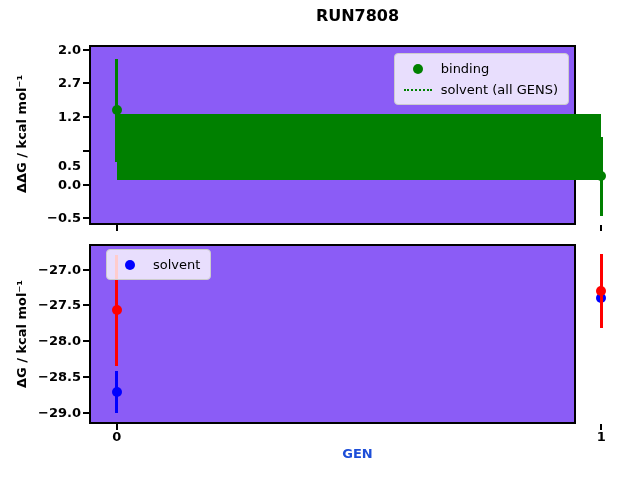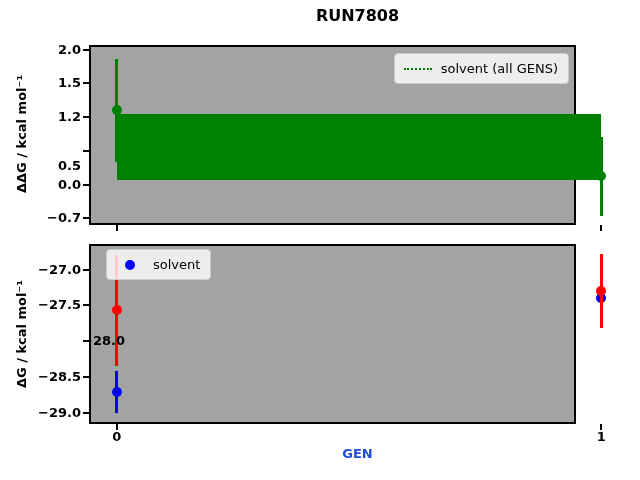--- a/index.html
+++ b/index.html
@@ -6,21 +6,21 @@
   .figure{
     position:relative;width:640px;height:480px;background:#ffffff;
     font-family:"DejaVu Sans","Liberation Sans",sans-serif;overflow:hidden;text-decoration:underline;
   }
   .title{
     position:absolute;left:89px;top:6px;width:537px;height:20px;
     text-align:center;font-size:16px;font-weight:bold;color:#000;
   }
   .axes{
     position:absolute;left:89px;width:487px;height:180px;
-    border:2px solid #000;box-sizing:border-box;background:#a3a3a3;overflow:visible;
+    border:2px solid #000;box-sizing:border-box;background:#8b5cf6;overflow:visible;
   }
   #axes-top{top:45px;}
   #axes-bottom{top:244px;}
   .ylabel{
     position:absolute;font-size:13px;font-weight:bold;color:#000;white-space:nowrap;
     transform:translate(-50%,-50%) rotate(-90deg);
   }
   #ylabel-top{left:21px;top:134px;}
   #ylabel-bottom{left:21px;top:334px;}
   .xlabel{
@@ -63,32 +63,38 @@
 
   <div class="axes" id="axes-top">
       <div class="band" style="left: 25.6809px; width: 484.545px; top: 66.7586px; height: 66.0843px; background: rgb(0, 128, 0);"></div>
       <div class="ebar" style="left: 24.1809px; top: 12.1379px; height: 102.498px; background: rgb(0, 128, 0);"></div>
       <div class="dot" style="left: 20.6809px; top: 58.387px; background: rgb(0, 128, 0);"></div>
       <div class="ebar" style="left: 508.726px; top: 89.6858px; height: 79.5709px; background: rgb(0, 128, 0);"></div>
       <div class="dot" style="left: 505.226px; top: 124.471px; background: rgb(0, 128, 0);"></div>
       <div class="ytick" style="top: 1.69732px;"></div>
       <div class="ytick-label" style="top: -5.30268px;">2.0</div>
       <div class="ytick" style="top: 35.4138px;"></div>
-      <div class="ytick-label" style="top: 28.4138px;">1.5</div>
+      <div class="ytick-label" style="top: 28.4138px;">2.7</div>
       <div class="ytick" style="top: 69.1303px;"></div>
       <div class="ytick-label" style="top: 62.1303px;">1.2</div>
       <div class="ytick" style="top: 102.847px;"></div>
       <div class="ytick-label" style="top: 111px;">0.5</div>
       <div class="ytick" style="top: 136.563px;"></div>
       <div class="ytick-label" style="top: 129.563px;">0.0</div>
       <div class="ytick" style="top: 170.28px;"></div>
-      <div class="ytick-label" style="top: 163.28px;">−0.7</div>
+      <div class="ytick-label" style="top: 163.28px;">−0.5</div>
       <div class="xtick" style="left: 24.6809px; top: 178px;"></div>
       <div class="xtick" style="left: 509.226px; top: 178px;"></div>
       <div class="legend" style="right: 5px; top: 6px; border-color: rgb(204, 204, 204);">
+        <div class="lrow">
+          <div class="lmark">
+            <div class="ldot" style="background: rgb(0, 128, 0);"></div>
+          </div>
+          <div class="ltext">binding</div>
+        </div>
         <div class="lrow">
           <div class="lmark">
             <div class="lline" style="border-top-color: rgb(0, 128, 0);"></div>
           </div>
           <div class="ltext">solvent (all GENS)</div>
         </div>
       </div>
     </div>
   <div class="axes" id="axes-bottom">
       <div class="ebar" style="left: 24.1809px; top: 125.203px; height: 41.4959px; background: rgb(0, 0, 255);"></div>
@@ -97,21 +103,21 @@
       <div class="dot" style="left: 505.226px; top: 47.2276px; background: rgb(0, 0, 255);"></div>
       <div class="ebar" style="left: 24.1809px; top: 8.58537px; height: 111.61px; background: rgb(255, 0, 0);"></div>
       <div class="dot" style="left: 20.6809px; top: 59.3902px; background: rgb(255, 0, 0);"></div>
       <div class="ebar" style="left: 508.726px; top: 7.86992px; height: 74.4065px; background: rgb(255, 0, 0);"></div>
       <div class="dot" style="left: 505.226px; top: 40.0732px; background: rgb(255, 0, 0);"></div>
       <div class="ytick" style="top: 22.6098px;"></div>
       <div class="ytick-label" style="top: 15.6098px;">−27.0</div>
       <div class="ytick" style="top: 58.3821px;"></div>
       <div class="ytick-label" style="top: 51.3821px;">−27.5</div>
       <div class="ytick" style="top: 94.1545px;"></div>
-      <div class="ytick-label" style="top: 87.1545px; margin-left: 44px;">−28.0</div>
+      <div class="ytick-label" style="top: 87.1545px;">−28.0</div>
       <div class="ytick" style="top: 129.927px;"></div>
       <div class="ytick-label" style="top: 122.927px;">−28.5</div>
       <div class="ytick" style="top: 165.699px;"></div>
       <div class="ytick-label" style="top: 158.699px;">−29.0</div>
       <div class="xtick" style="left: 24.6809px; top: 178px;"></div>
       <div class="xtick-label" style="left: 13.6809px; top: 183px;">0</div>
       <div class="xtick" style="left: 509.226px; top: 178px;"></div>
       <div class="xtick-label" style="left: 498.226px; top: 183px;">1</div>
       <div class="legend" style="left: 7px; top: 3px; border-color: rgb(204, 204, 204); margin-left: 8px;">
         <div class="lrow">

